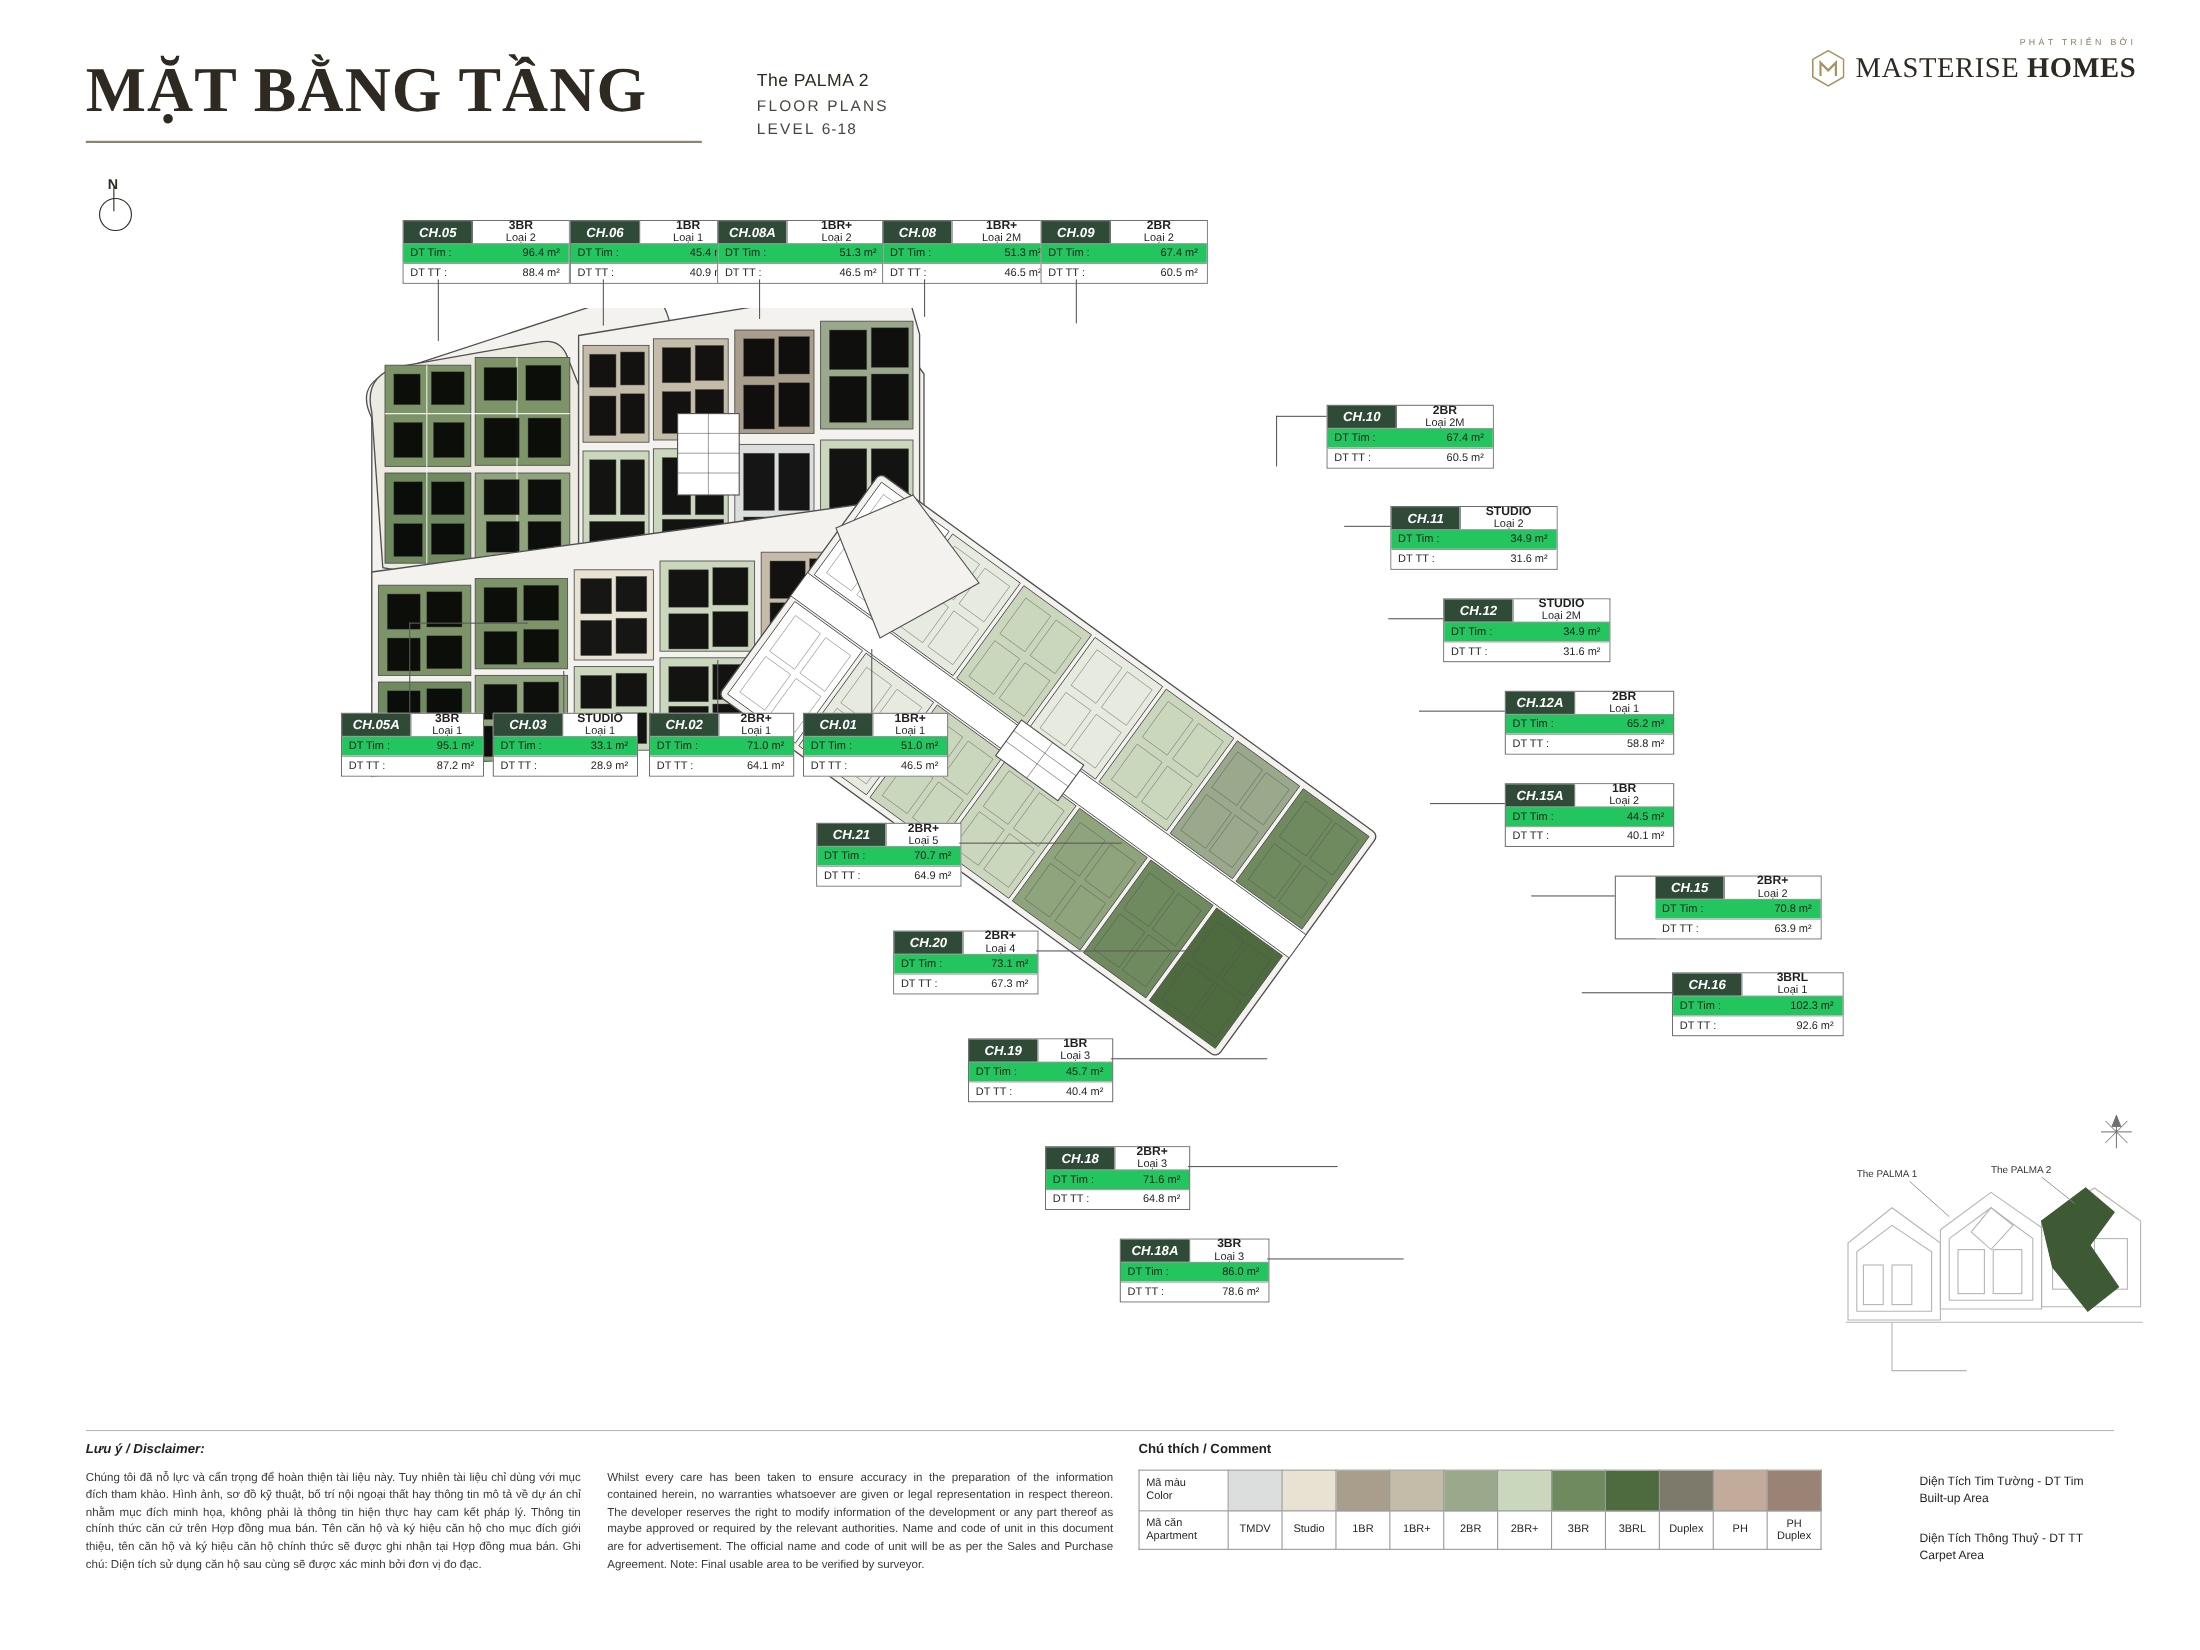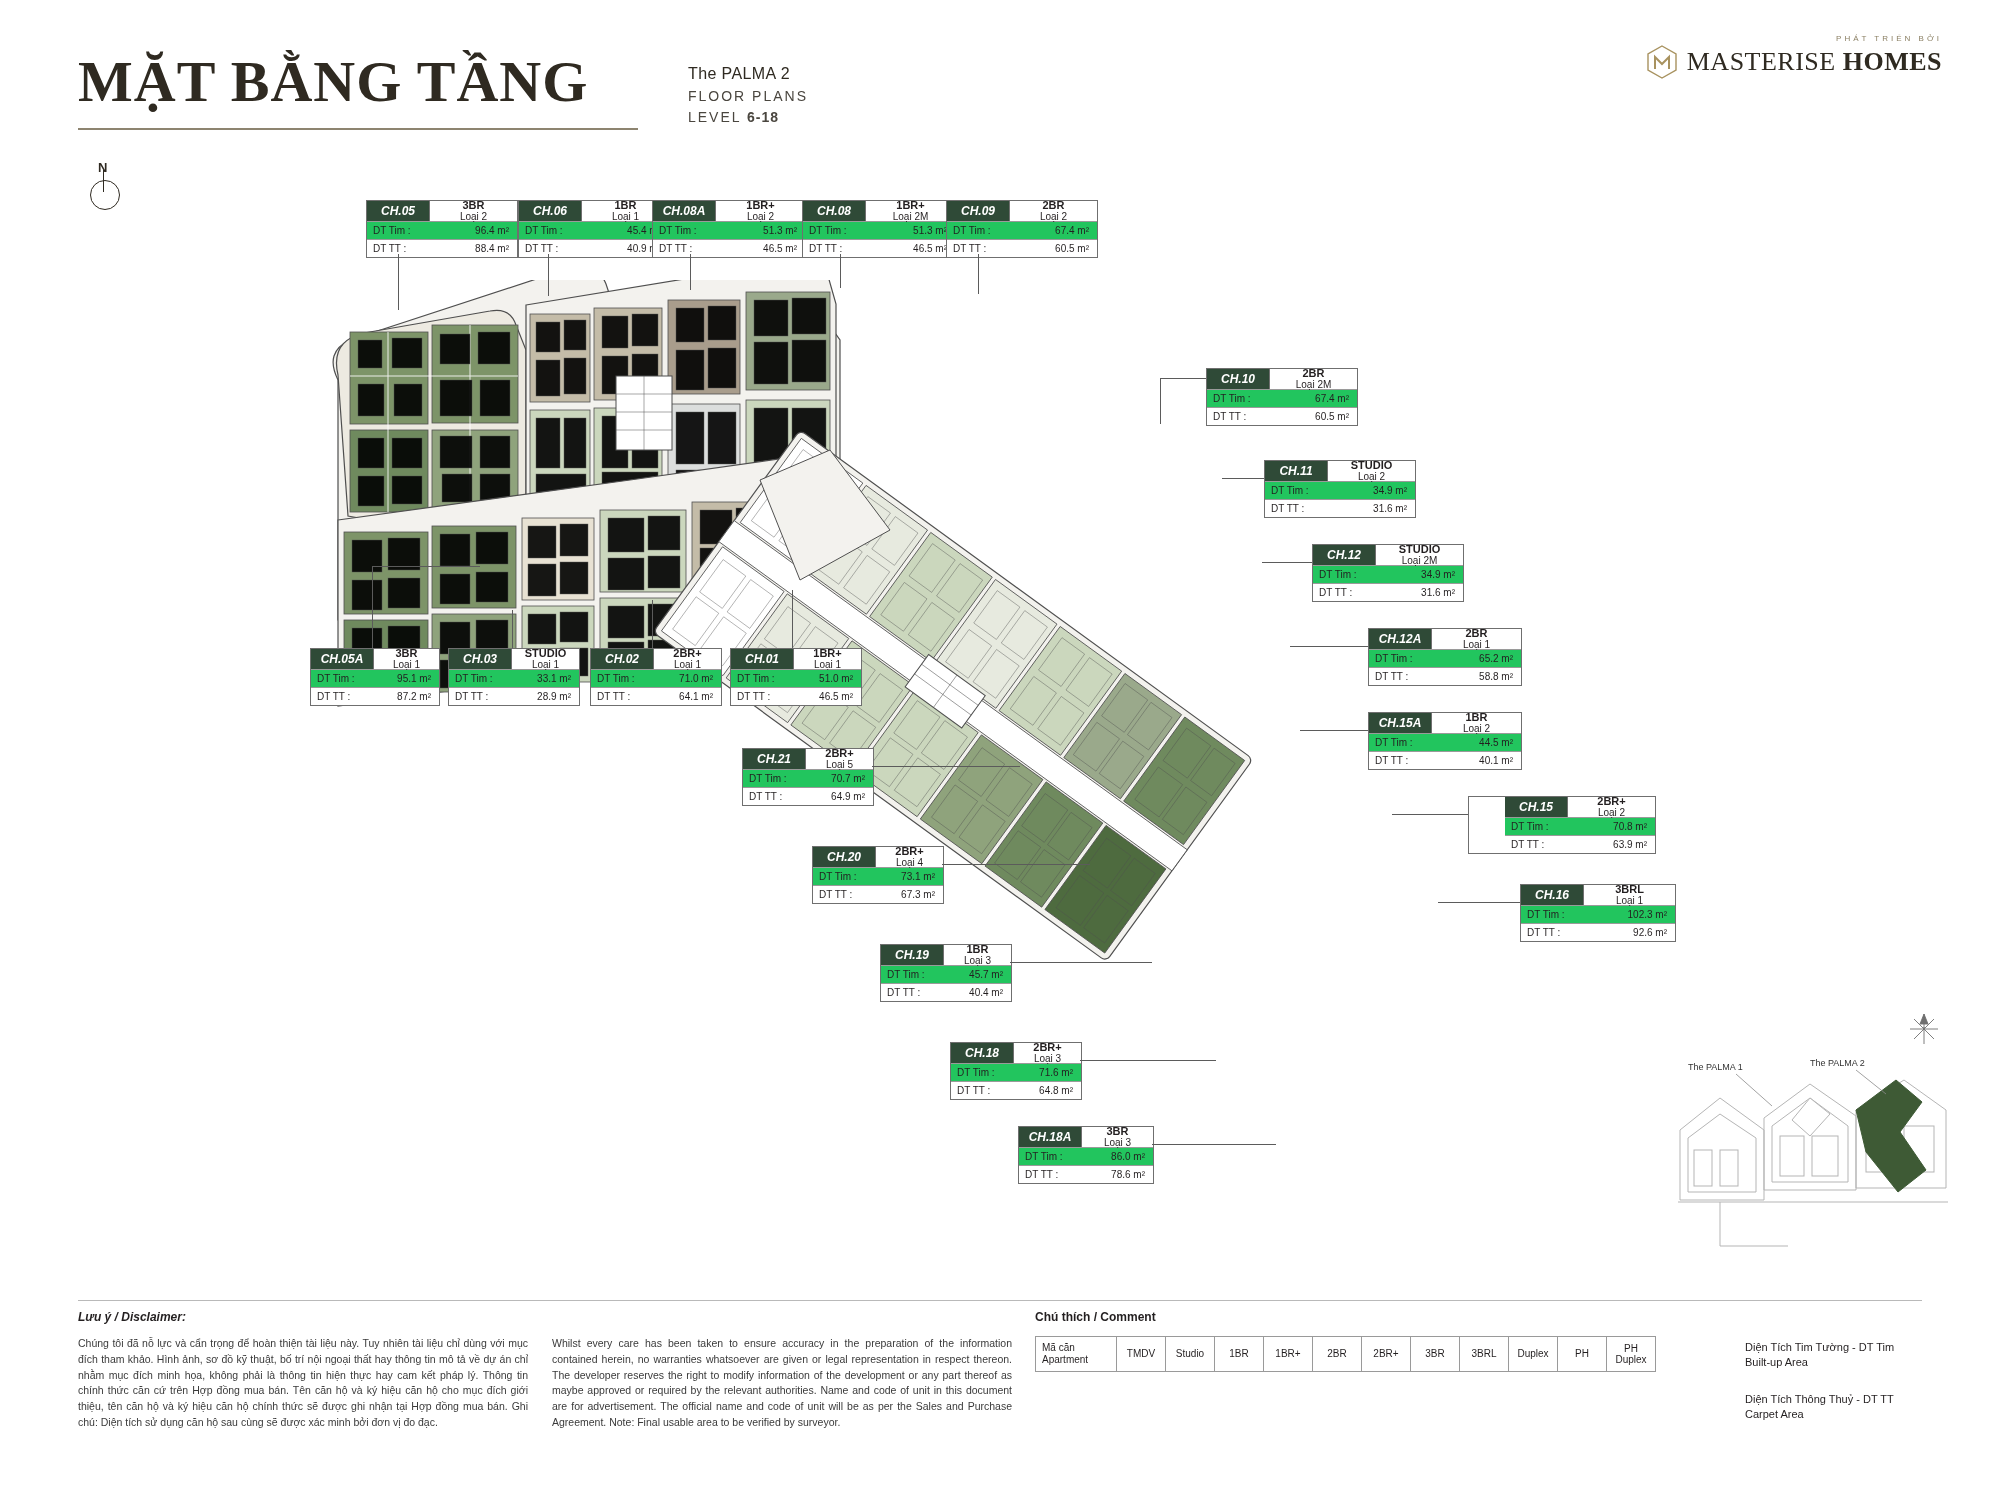--- a/index.html
+++ b/index.html
@@ -15,21 +15,21 @@
     position:absolute;left:78px;top:48px;
     font-family:"Liberation Serif", serif;
     font-size:58px;font-weight:bold;letter-spacing:1px;color:#2f2a21;
     white-space:nowrap;
   }
   .title-rule{position:absolute;left:78px;top:128px;width:560px;height:2px;background:#8d8470;}
   .subtitle-block{position:absolute;left:688px;top:62px;line-height:1.5;}
   .sub1{font-size:16px;letter-spacing:.4px;color:#2f2a21;}
   .sub2{font-size:14px;letter-spacing:2px;color:#4a463f;}
   .sub3{font-size:14px;letter-spacing:2px;color:#4a463f;}
-  .sub3 b{font-weight:bold;letter-spacing:1px;}
+  .sub3 b{font-weight:normal;letter-spacing:1px;}
 
   
   .logo{position:absolute;right:58px;top:34px;text-align:right;}
   .logo-top{font-size:8px;letter-spacing:3px;color:#8a7f63;margin-bottom:2px;}
   .logo-main{display:flex;align-items:center;justify-content:flex-end;gap:10px;}
   .logo-mark{width:30px;height:34px;position:relative;}
   .logo-mark svg{display:block;}
   .logo-text{font-family:"Liberation Serif", serif;font-size:26px;letter-spacing:.5px;color:#2f2a21;}
   .logo-text .thin{font-weight:normal;}
   .logo-text .bold{font-weight:bold;}
@@ -795,20 +795,37 @@
 
   <div class="foot-rule"></div>
   <div class="disc-title">Lưu ý / Disclaimer:</div>
   <div class="disc-vn">Chúng tôi đã nỗ lực và cẩn trọng để hoàn thiện tài liệu này. Tuy nhiên tài liệu chỉ dùng với mục đích tham khảo. Hình ảnh, sơ đồ kỹ thuật, bố trí nội ngoại thất hay thông tin mô tả về dự án chỉ nhằm mục đích minh họa, không phải là thông tin hiện thực hay cam kết pháp lý. Thông tin chính thức căn cứ trên Hợp đồng mua bán. Tên căn hộ và ký hiệu căn hộ cho mục đích giới thiệu, tên căn hộ và ký hiệu căn hộ chính thức sẽ được ghi nhận tại Hợp đồng mua bán. Ghi chú: Diện tích sử dụng căn hộ sau cùng sẽ được xác minh bởi đơn vị đo đạc.</div>
   <div class="disc-en">Whilst every care has been taken to ensure accuracy in the preparation of the information contained herein, no warranties whatsoever are given or legal representation in respect thereon. The developer reserves the right to modify information of the development or any part thereof as maybe approved or required by the relevant authorities. Name and code of unit in this document are for advertisement. The official name and code of unit will be as per the Sales and Purchase Agreement. Note: Final usable area to be verified by surveyor.</div>
 
   <div class="cmt-title">Chú thích / Comment</div>
 
   <table class="legend">
     <tbody>
+        <tr>
+      <td class="hdr">
+        <div>Mã màu</div>
+        <div>Color</div>
+      </td>
+      <td class="swatch" style="background:#dcdedd"></td>
+      <td class="swatch" style="background:#e8e2d3"></td>
+      <td class="swatch" style="background:#a99d8c"></td>
+      <td class="swatch" style="background:#c4bca8"></td>
+      <td class="swatch" style="background:#9aa98b"></td>
+      <td class="swatch" style="background:#cbd7bd"></td>
+      <td class="swatch" style="background:#6f8a5e"></td>
+      <td class="swatch" style="background:#4e6b3f"></td>
+      <td class="swatch" style="background:#7e7a6b"></td>
+      <td class="swatch" style="background:#c2ab9b"></td>
+      <td class="swatch" style="background:#9a8375"></td>
+    </tr>
     <tr>
       <td class="hdr">
         <div>Mã căn</div>
         <div>Apartment</div>
       </td>
       <td class="lbl">TMDV</td>
       <td class="lbl">Studio</td>
       <td class="lbl">1BR</td>
       <td class="lbl">1BR+</td>
       <td class="lbl">2BR</td>

